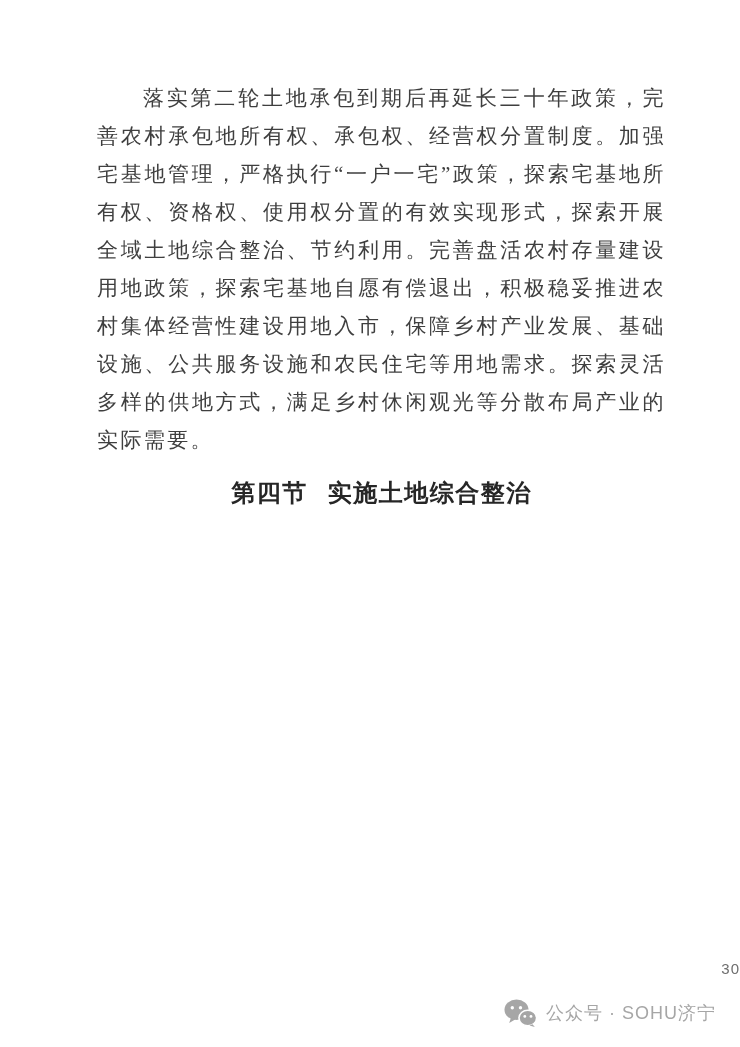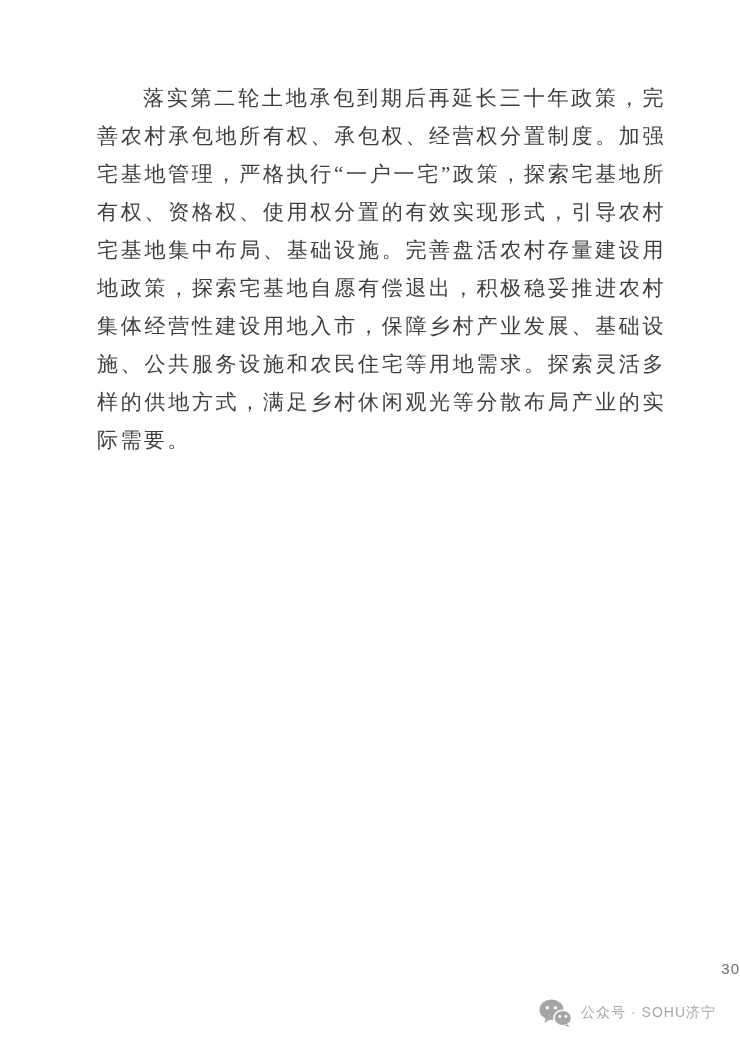--- a/index.html
+++ b/index.html
@@ -60,35 +60,36 @@
     letter-spacing: 1px;
   }
   .watermark {
     position: absolute;
     top: 999px; right: 24px;
     display: flex;
     align-items: center;
     gap: 9px;
     color: #a6a6a6;
     font-family: "Liberation Sans", "DejaVu Sans", sans-serif;
-    font-size: 14px;
+    font-size: 18px;
     letter-spacing: 1px;
     white-space: nowrap;
   }
   .watermark svg { display: block; }
 </style>
 </head>
 <body>
 
 <div class="doc-body">
 
 
 
-  <p class="para indent">落实第二轮土地承包到期后再延长三十年政策，完善农村承包地所有权、承包权、经营权分置制度。加强宅基地管理，严格执行“一户一宅”政策，探索宅基地所有权、资格权、使用权分置的有效实现形式，引导农村宅基地集中布局、基础设施。完善盘活农村存量建设用地政策，探索宅基地自愿有偿退出，积极稳妥推进农村集体经营性建设用地入市，保障乡村产业发展、基础设施、公共服务设施和农民住宅等用地需求。探索灵活多样的供地方式，满足乡村休闲观光等分散布局产业的实际需要。</p>
+  <p class="para indent">落实第二轮土地承包到期后再延长三十年政策，完善农村承包地所有权、承包权、经营权分置制度。加强宅基地管理，严格执行“一户一宅”政策，探索宅基地所有权、资格权、使用权分置的有效实现形式，探索开展全域土地综合整治、节约利用。完善盘活农村存量建设用地政策，探索宅基地自愿有偿退出，积极稳妥推进农村集体经营性建设用地入市，保障乡村产业发展、基础设施、公共服务设施和农民住宅等用地需求。探索灵活多样的供地方式，满足乡村休闲观光等分散布局产业的实际需要。</p>
 
+  <h2 class="section-heading"><span class="sec-label">第四节</span><span class="sec-title">实施土地综合整治</span></h2>
 
 
 
 </div>
 
 <div class="page-number">30</div>
 
 <div class="watermark">
   <span>
     <svg width="33" height="28" viewBox="0 0 33 28" xmlns="http://www.w3.org/2000/svg" aria-hidden="true">

